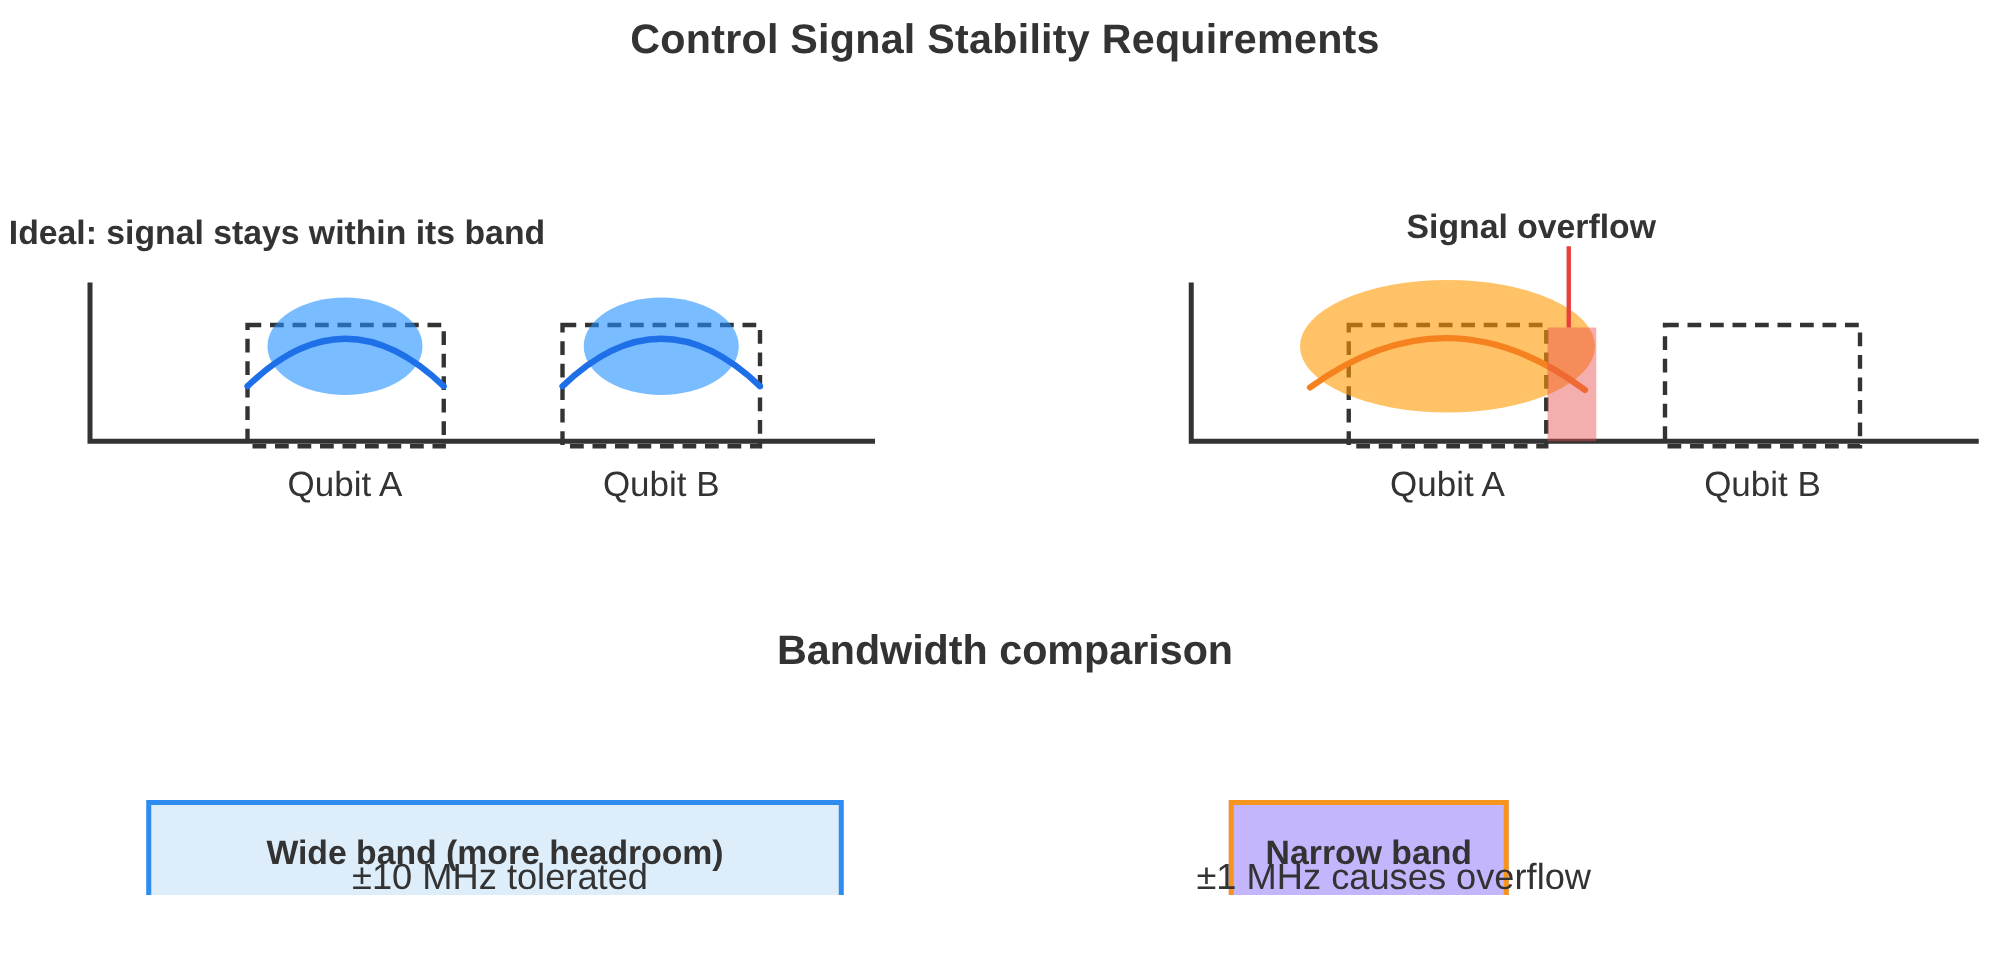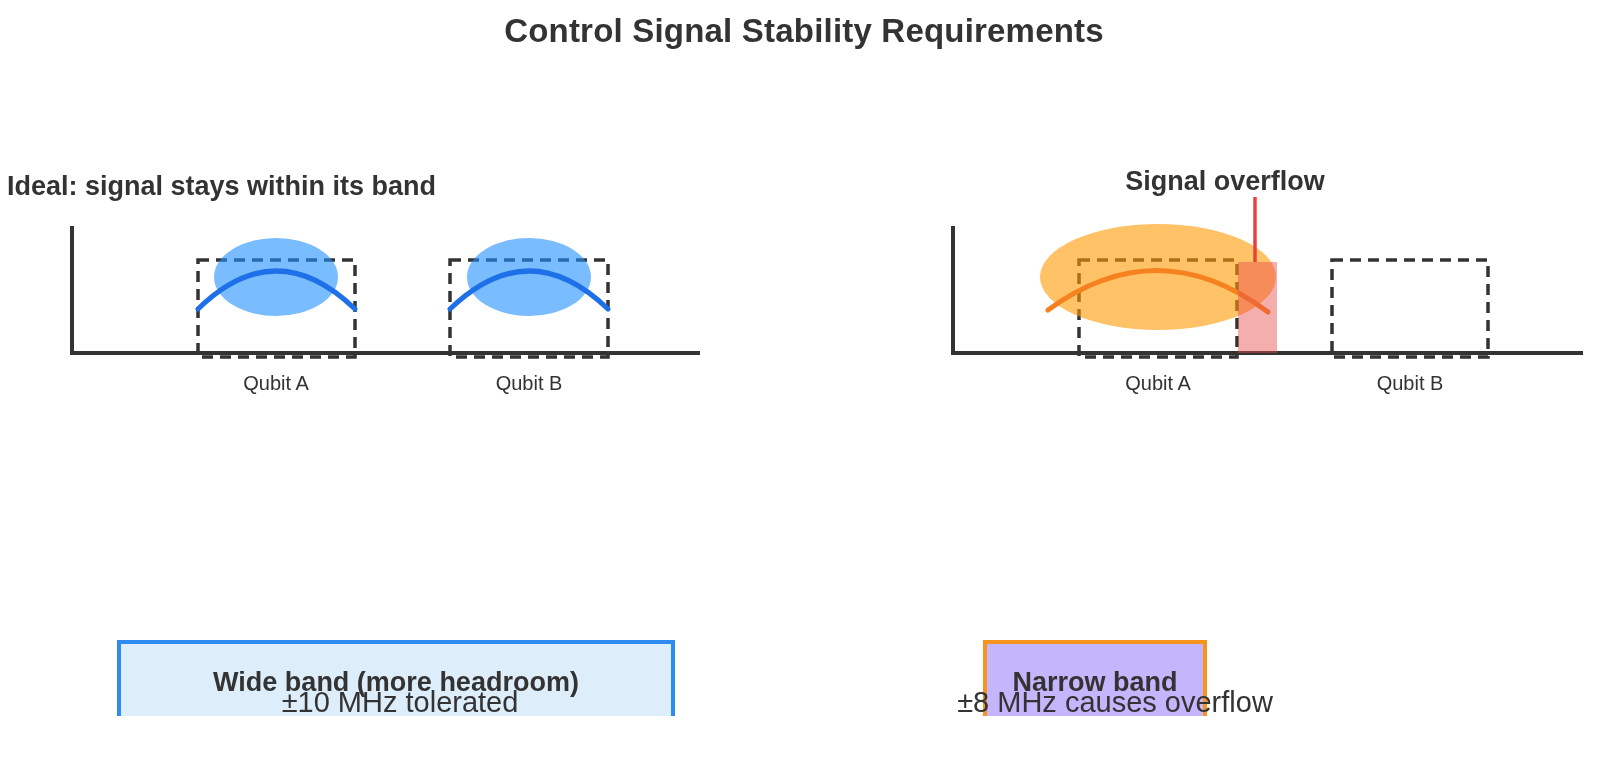--- a/index.html
+++ b/index.html
@@ -32,21 +32,21 @@
     font-weight: bold;
   }
   .annotation-label {
     top: 166px;
     font-size: 27px;
     font-weight: bold;
     text-align: center;
   }
   .qubit-label {
     top: 372px;
-    font-size: 20px;
+    font-size: 28px;
     font-weight: normal;
     text-align: right;
   }
   .section-heading {
     top: 501px;
     font-size: 33px;
     font-weight: bold;
   }
   .band-box {
     position: absolute;
@@ -125,26 +125,27 @@
   </svg>
 
   <div class="abs centered qubit-label" style="left: 276px;">Qubit A</div>
 
   <div class="abs centered qubit-label" style="left: 529px;">Qubit B</div>
 
   <div class="abs centered qubit-label" style="left: 1158px;">Qubit A</div>
 
   <div class="abs centered qubit-label" style="left: 1410px;">Qubit B</div>
 
+  <div class="abs fullw-center section-heading">Bandwidth comparison</div>
 
   <div class="band-box wide">
     <span>Wide band (more headroom)</span>
   </div>
 
   <div class="band-box narrow">
     <span>Narrow band</span>
   </div>
 
   <div class="abs centered band-caption" style="left: 400px;">±10 MHz tolerated</div>
 
-  <div class="abs centered band-caption" style="left: 1115px;">±8 MHz causes overflow</div>
+  <div class="abs centered band-caption" style="left: 1115px;">±1 MHz causes overflow</div>
 
 </div>
 
 </body></html>

